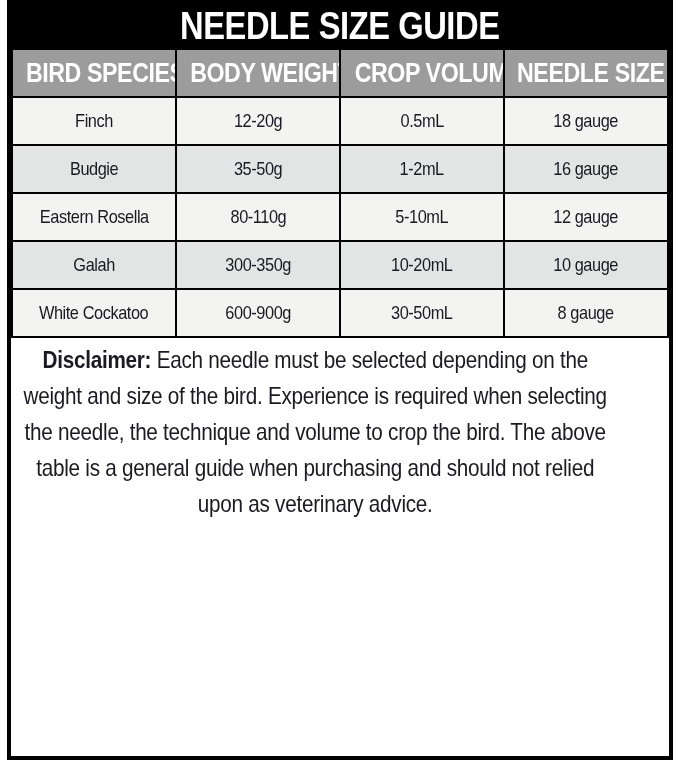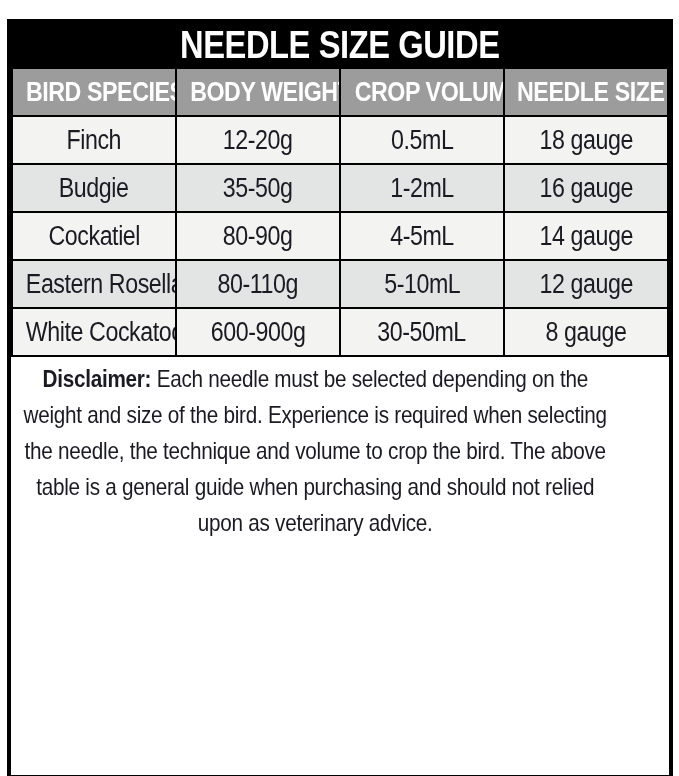--- a/index.html
+++ b/index.html
@@ -5,21 +5,21 @@
   * { box-sizing: border-box; }
   html, body { margin: 0; padding: 0; }
   body {
     width: 679px; height: 776px;
     background: var(--page_bg, #ffffff);
     font-family: "Liberation Sans", sans-serif;
     overflow: hidden;
   }
   .sheet {
     width: 679px; height: 684px;
-    padding: 19px 6px 9px 7px;
+    padding: 0 6px 9px 7px;
     border-radius: 30px;
   }
   .guide {
     width: 666px; height: 760px;
     border: 4px solid var(--grid, #000000);
     background: var(--page_bg, #ffffff);
     display: flex; flex-direction: column;
   }
   .title-bar {
     flex: 0 0 44px;
@@ -44,21 +44,21 @@
   th {
     background: var(--header_bg, #9c9c9c);
     height: 48px; font-weight: bold;
   }
   th .cond {
     color: var(--header_text, #ffffff);
     font-size: 27px; font-weight: bold;
   }
   td {
     height: 48px;
-    font-size: 27px;
+    font-size: 19px;
     color: var(--text, #1a1a22);
   }
   tbody tr:nth-child(odd) td  { background: var(--row_light, #f3f3f1); }
   tbody tr:nth-child(even) td { background: var(--row_dark, #e3e5e5); }
   .cond {
     display: inline-block;
     transform: scaleX(0.86);
     letter-spacing: -0.5px;
     white-space: nowrap;
   }
@@ -130,44 +130,44 @@
         </td>
         <td>
           <span class="cond">1-2mL</span>
         </td>
         <td>
           <span class="cond">16 gauge</span>
         </td>
       </tr>
           <tr>
         <td>
-          <span class="cond">Cockatiel</span>
-        </td>
-        <td>
-          <span class="cond">80-90g</span>
-        </td>
-        <td>
-          <span class="cond">4-5mL</span>
-        </td>
-        <td>
-          <span class="cond">14 gauge</span>
-        </td>
-      </tr>
-          <tr>
-        <td>
           <span class="cond">Eastern Rosella</span>
         </td>
         <td>
           <span class="cond">80-110g</span>
         </td>
         <td>
           <span class="cond">5-10mL</span>
         </td>
         <td>
           <span class="cond">12 gauge</span>
+        </td>
+      </tr>
+          <tr>
+        <td>
+          <span class="cond">Galah</span>
+        </td>
+        <td>
+          <span class="cond">300-350g</span>
+        </td>
+        <td>
+          <span class="cond">10-20mL</span>
+        </td>
+        <td>
+          <span class="cond">10 gauge</span>
         </td>
       </tr>
           <tr>
         <td>
           <span class="cond">White Cockatoo</span>
         </td>
         <td>
           <span class="cond">600-900g</span>
         </td>
         <td>

